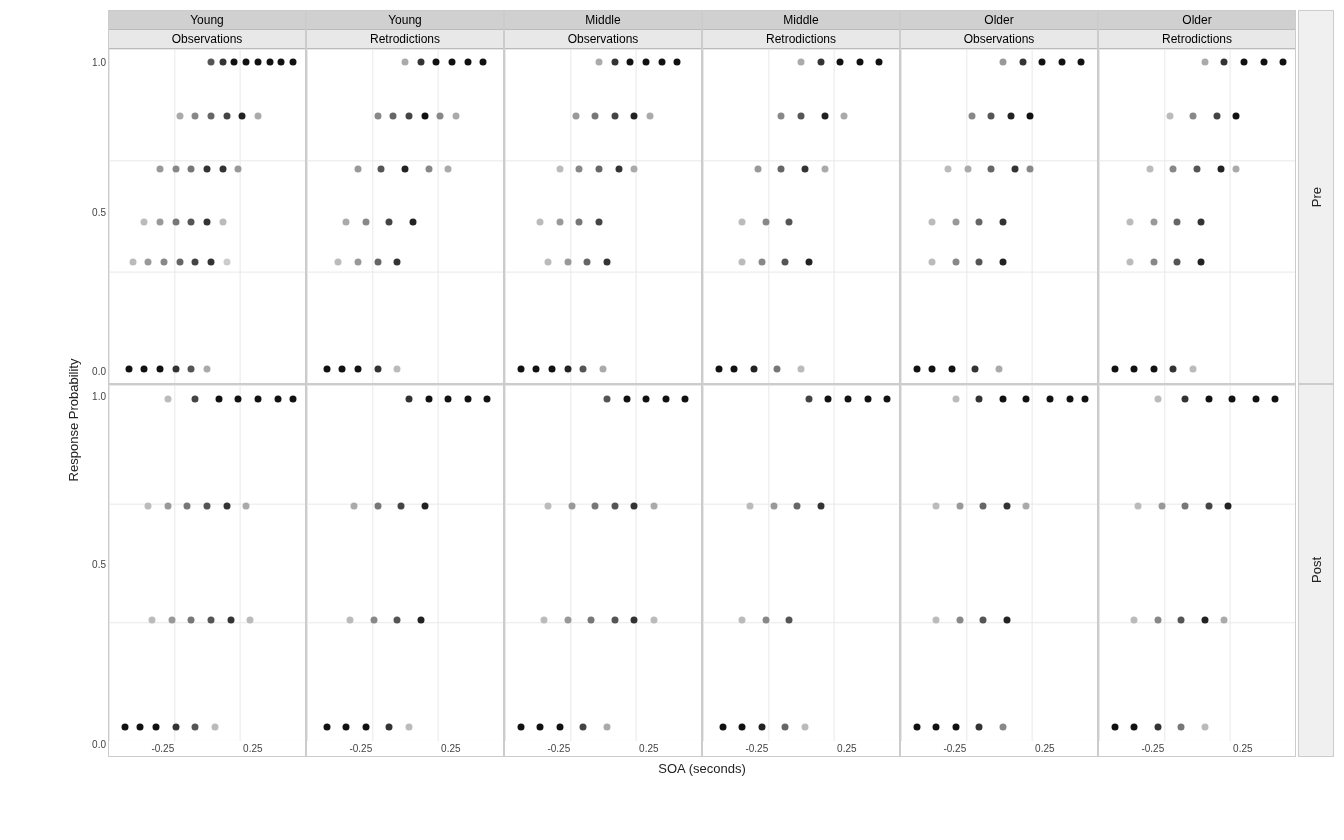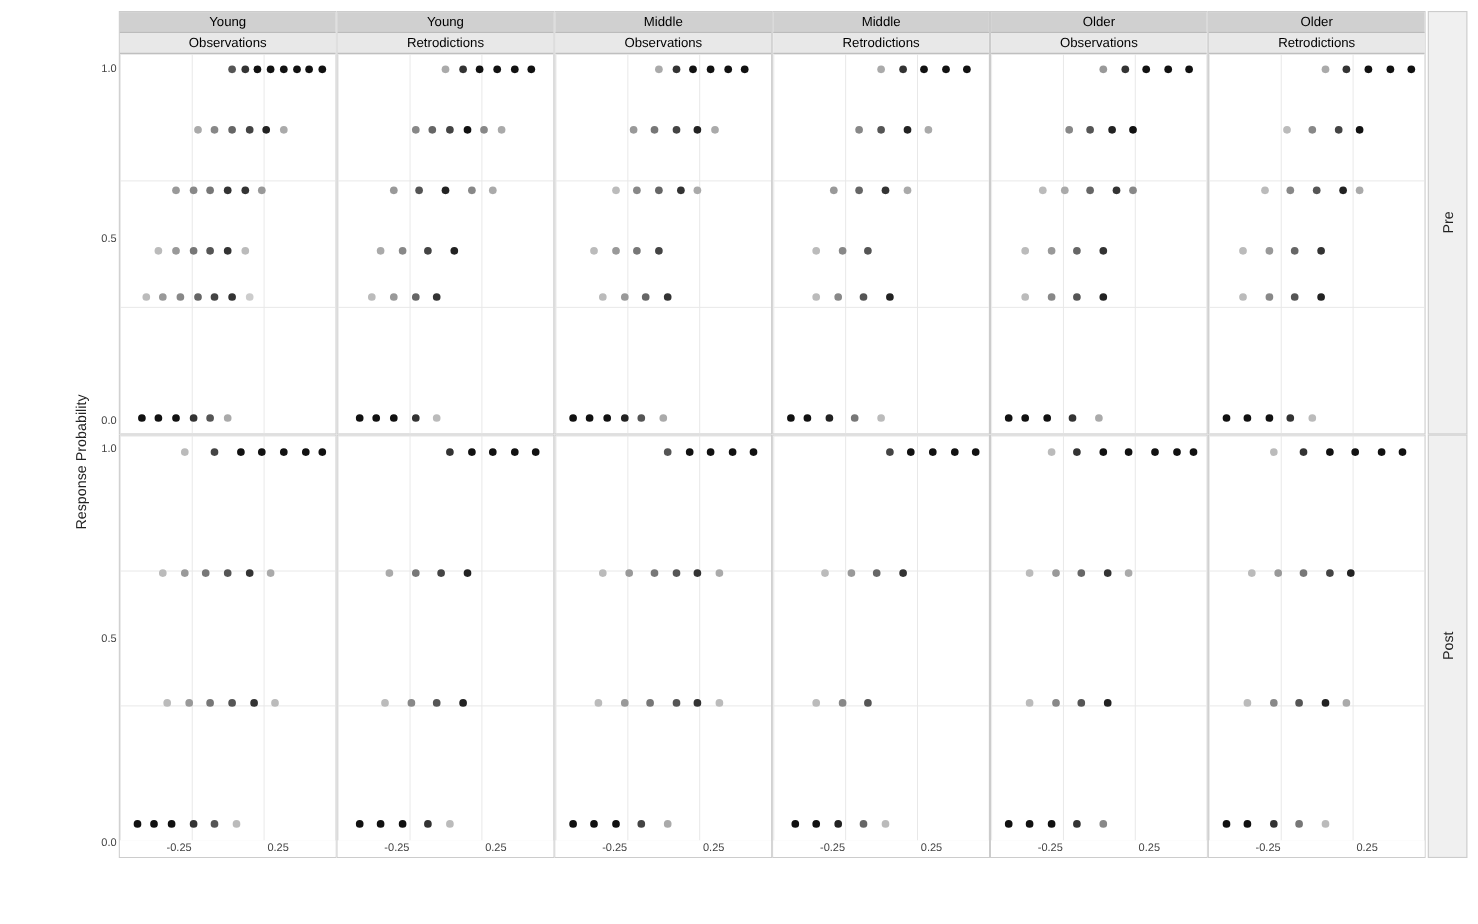--- a/index.html
+++ b/index.html
@@ -519,14 +519,17 @@
             <span>0.25</span>
           </div>
         </div>
 
         <div style="width:36px; display:flex; align-items:center; justify-content:center; background:#f0f0f0; border:1px solid #ccc; margin-left:2px;">
           <span style="writing-mode:vertical-rl; transform:rotate(180deg); font-size:13px; color:#222;">Post</span>
         </div>
       </div>
     </div>
 
+    <div style="text-align:center; padding:4px 0; font-size:13px; color:#222;">
+      <span>SOA (seconds)</span>
+    </div>
   </div>
 </div>
 
 </body></html>

